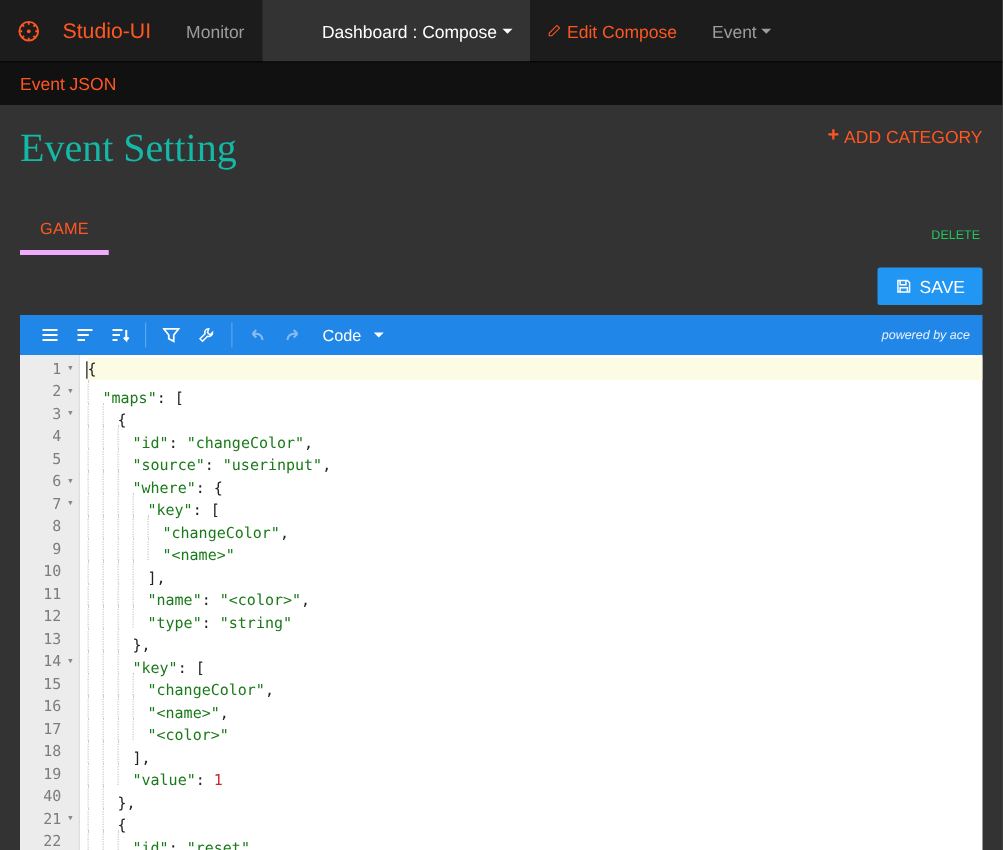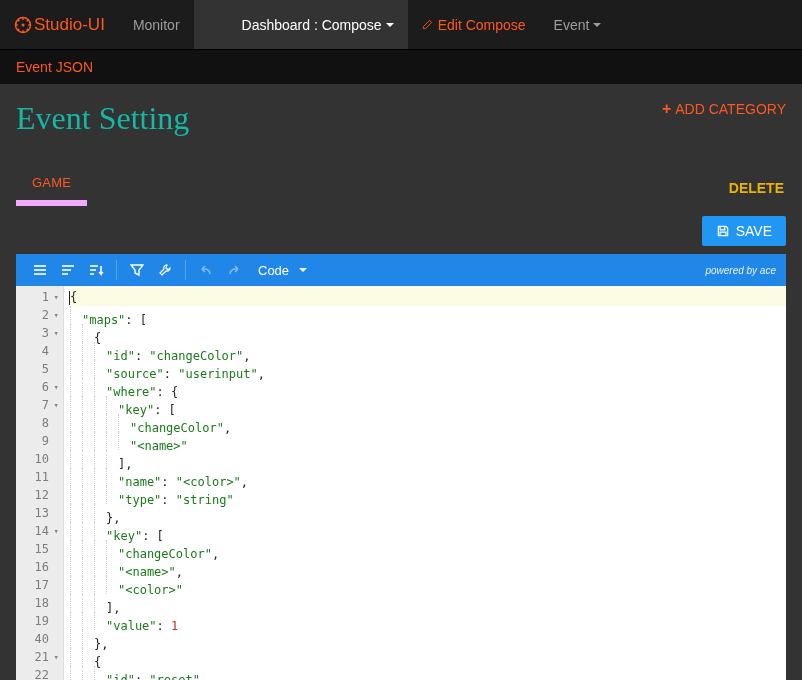--- a/index.html
+++ b/index.html
@@ -1,42 +1,42 @@
 <!DOCTYPE html>
 <html><head>
 <meta charset="utf-8">
 <style>
   * { box-sizing: border-box; margin: 0; padding: 0; }
   html, body { width: 802px; height: 680px; font-family: "Helvetica Neue", Helvetica, Arial, sans-serif; background:#000; }
   body { background:#0a0a0a; color:#ccc; font-size:14px; overflow:hidden; }
 
   
   .navbar { display:flex; align-items:stretch; height:50px; background:#1c1c1c; border-bottom:1px solid #000; }
-  .brand { display:flex; align-items:center; gap:2px; padding:0 14px; color:#ff5722; font-size:17px; font-weight:500; text-decoration:none; }
+  .brand { display:flex; align-items:center; gap:18px; padding:0 14px; color:#ff5722; font-size:17px; font-weight:500; text-decoration:none; }
   .brand svg { display:block; }
   .nav-item { display:flex; align-items:center; padding:0 14px; color:#9d9d9d; font-size:14px; cursor:pointer; }
   .nav-item.active { background:#333; color:#fff;padding-left:48px; }
   .nav-item.edit { color:#ff5722; }
   .caret { display:inline-block; margin-left:4px; width:0; height:0; border-left:4px solid transparent; border-right:4px solid transparent; border-top:4px solid currentColor; vertical-align:middle; }
 
   
   .subnav { height:34px; display:flex; align-items:center; padding:0 16px; background:#111; }
   .subnav a { color:#ff5722; text-decoration:none; font-size:14px; cursor:pointer; }
 
   
   .page { background:#333; padding:16px 16px 8px 16px; }
   .page-head { display:flex; align-items:flex-start; justify-content:space-between; }
   .page-title { color:#14b8a6; font-size:32px; font-weight:400;font-family:Liberation Serif, serif; }
   .add-cat { color:#ff5722; font-size:14px; cursor:pointer; display:flex; align-items:center; gap:4px; }
   .add-cat .plus { font-size:16px; font-weight:bold; }
   .tabs-row { display:flex; align-items:flex-end; justify-content:space-between; margin-top:28px; }
   .tabs { display:flex; }
   .tab { padding:10px 16px; color:#888; font-size:13px; cursor:pointer; letter-spacing:0.2px; }
-  .tab.active { color:#ff5722; border-bottom:6px solid #f0abfc; }
-  .delete-link { color:#eab308; font-size:14px; cursor:pointer; padding:10px 2px;font-weight:bold; }
+  .tab.active { color:#ff5722; border-bottom:4px solid #f0abfc; }
+  .delete-link { color:#22c55e; font-size:10px; cursor:pointer; padding:10px 2px; }
   .save-row { display:flex; justify-content:flex-end; padding:10px 0 8px;align-items:center; }
   .btn-save { background:#2196f3; color:#fff; border:none; padding:7px 14px; font-size:14px; cursor:pointer; border-radius:2px; display:flex; align-items:center; gap:6px; }
   .btn-save .ficon { width:14px; height:14px; }
 
   
   .editor { margin:0; }
   .editor-toolbar { height:32px; background:#2086e8; display:flex; align-items:center; padding:0 10px; gap:0; color:#fff; }
   .tbtn { width:28px; height:26px; display:flex; align-items:center; justify-content:center; cursor:pointer; border-radius:3px; }
   .tbtn.disabled { opacity:.45; cursor:default; }
   .tbtn svg { stroke:#fff; fill:none; }

